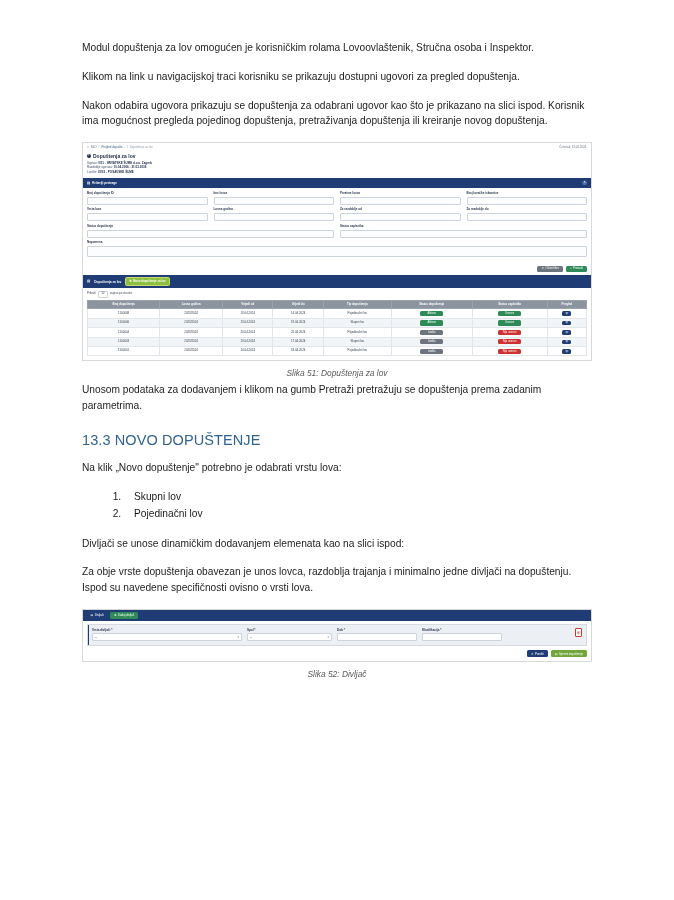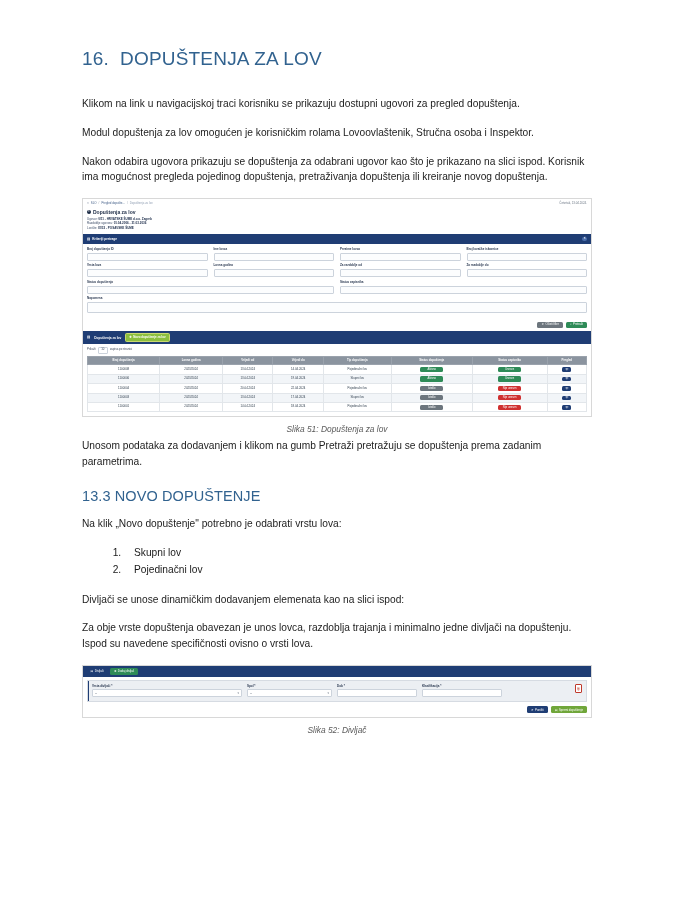--- a/index.html
+++ b/index.html
@@ -211,27 +211,23 @@
     width:5px; height:7px; display:flex; align-items:center; justify-content:center;
     font-size:3px; border-radius:1px;
   }
   .shot2-actions { display:flex; justify-content:flex-end; gap:3px; padding:1px 4px 4px 4px; }
 </style>
 </head>
 <body>
 
 <div class="page">
 
-  <h1 class="doc-h1">
-    <span class="num">16.</span>
-    <span>DOPUŠTENJA ZA LOV</span>
-  </h1>
-
+
+  <p class="doc-p">Modul dopuštenja za lov omogućen je korisničkim rolama Lovoovlaštenik, Stručna osoba i Inspektor.</p>
   <p class="doc-p">Klikom na link u navigacijskoj traci korisniku se prikazuju dostupni ugovori za pregled dopuštenja.</p>
-  <p class="doc-p">Modul dopuštenja za lov omogućen je korisničkim rolama Lovoovlaštenik, Stručna osoba i Inspektor.</p>
   <p class="doc-p">Nakon odabira ugovora prikazuju se dopuštenja za odabrani ugovor kao što je prikazano na slici ispod. Korisnik ima mogućnost pregleda pojedinog dopuštenja, pretraživanja dopuštenja ili kreiranje novog dopuštenja.</p>
 
   <div class="shot">
 
     <div class="shot-topbar">
       <div class="crumb">
         <span class="home">⌂</span>
         <span class="c-link">SLO</span>
         <span class="sep">/</span>
         <span class="c-link">Pregled dopušte...</span>

